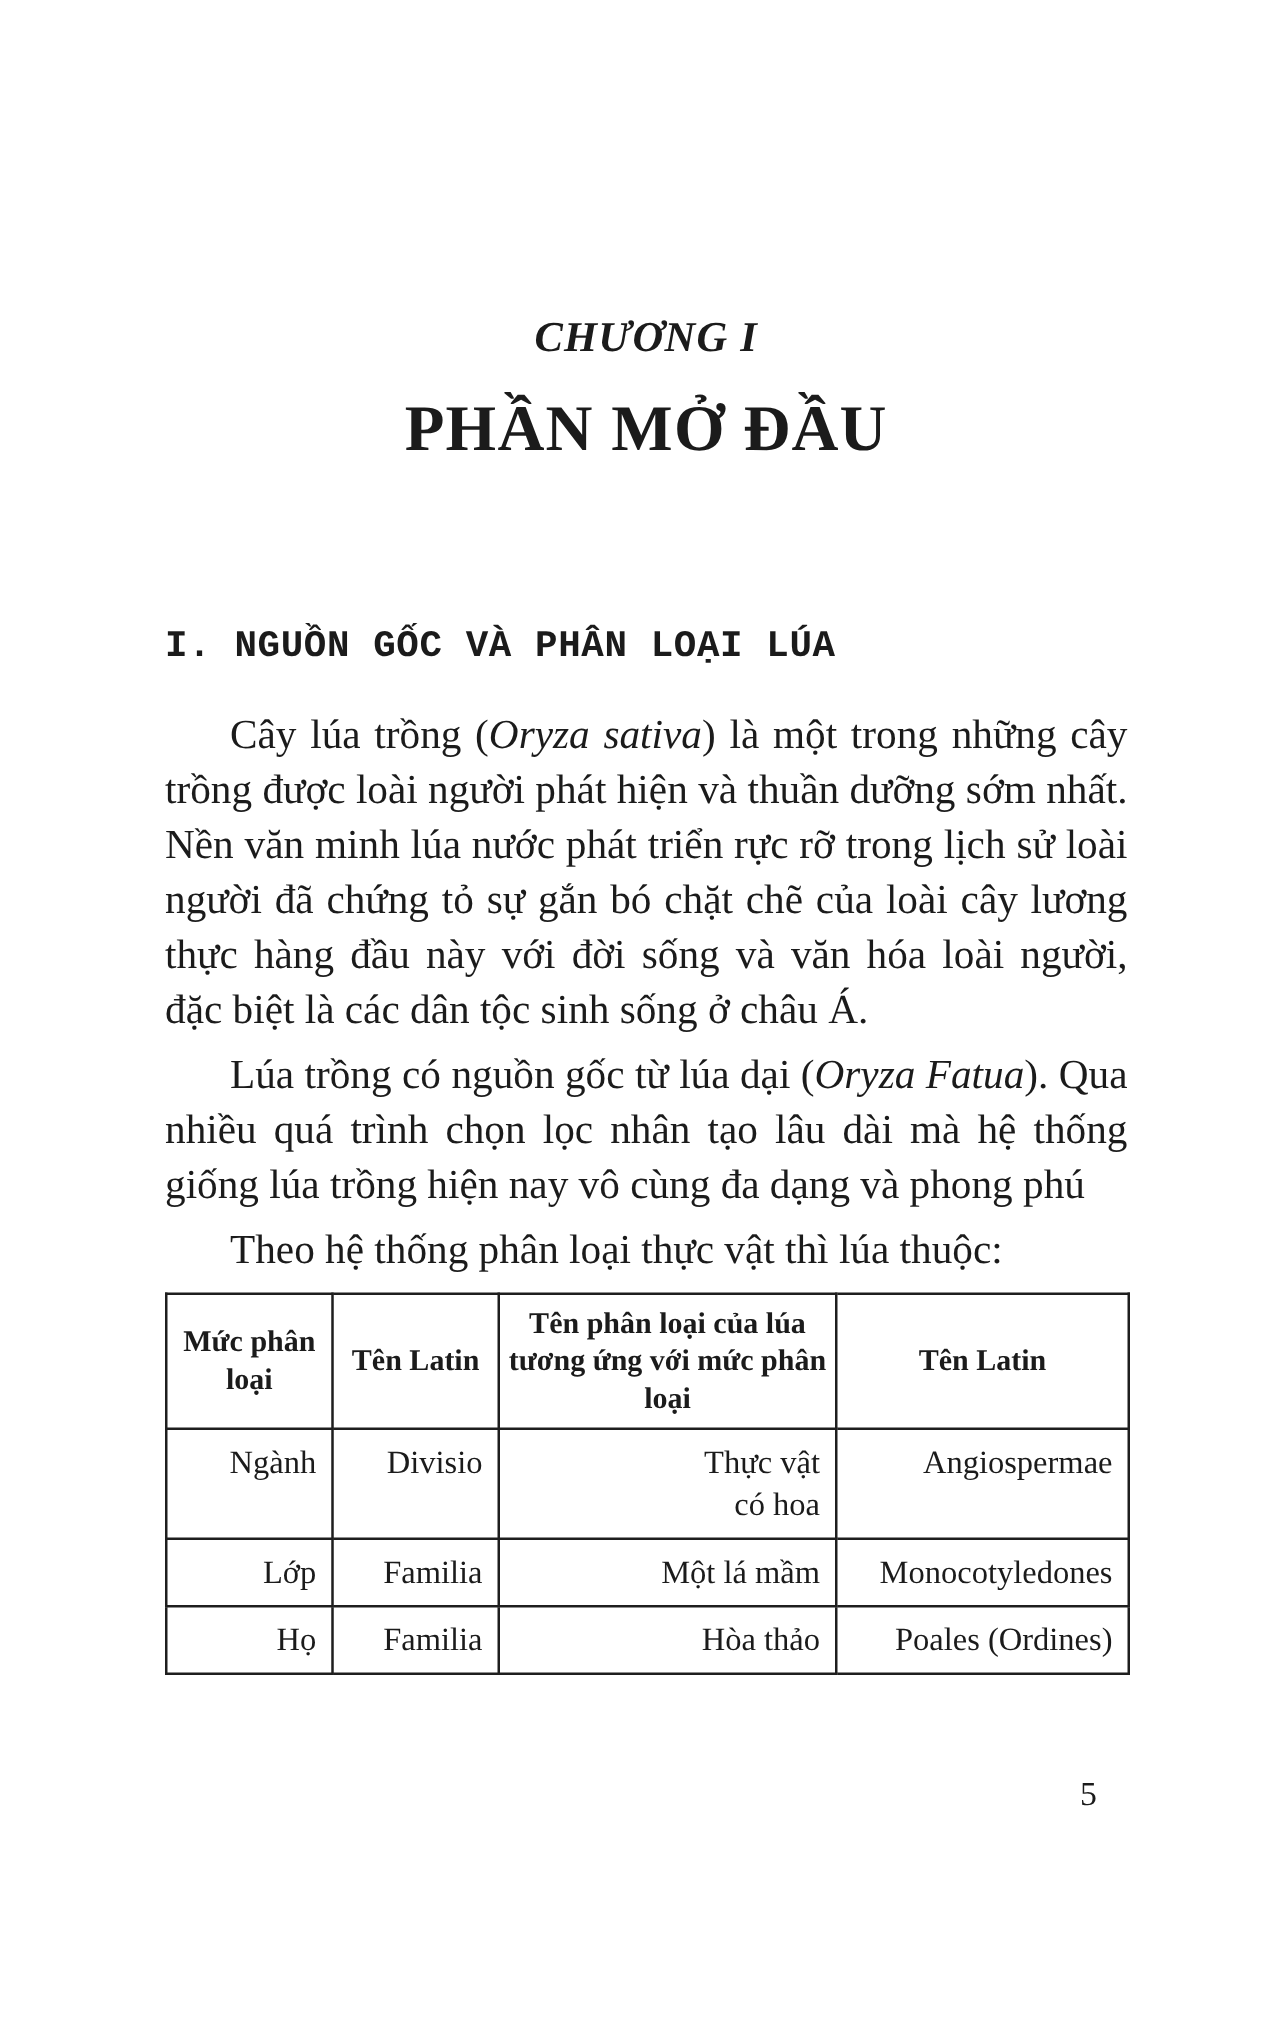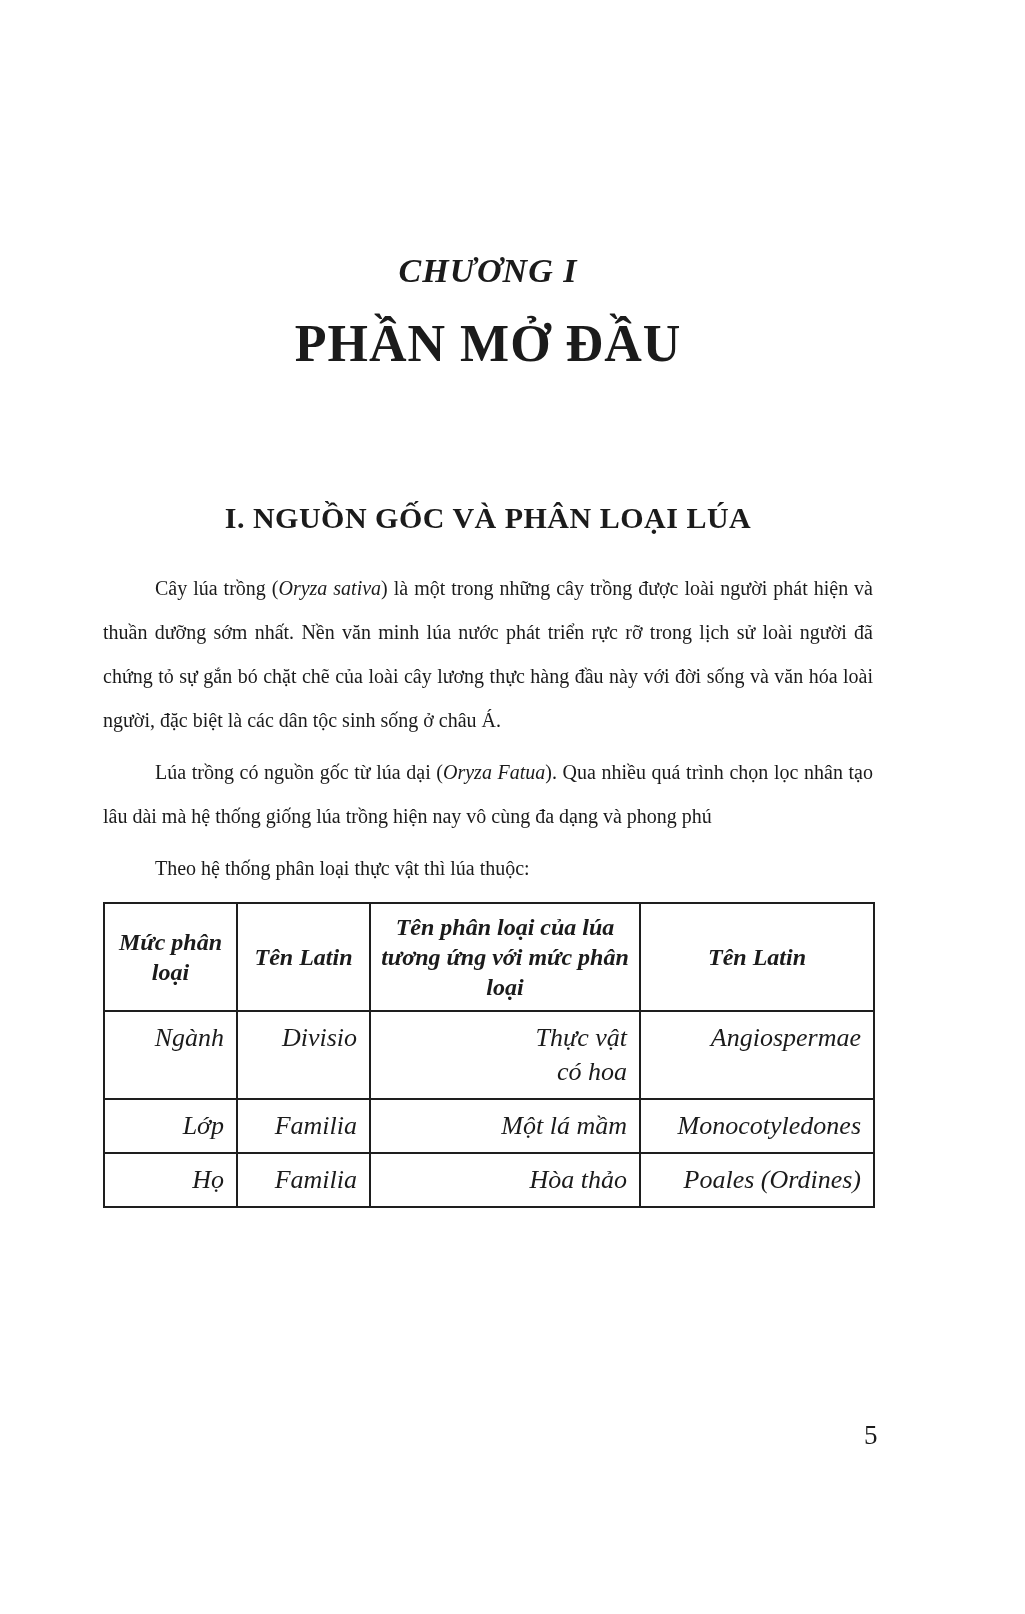--- a/index.html
+++ b/index.html
@@ -16,21 +16,21 @@
     overflow: hidden;
   }
   .page {
     position: relative;
     width: 1025px;
     height: 1614px;
     background: #ffffff;
   }
   .content {
     position: absolute;
-    left: 103px;
+    left: 132px;
     top: 0;
     width: 770px;
     padding-top: 250px;
   }
   .chapter-label {
     text-align: center;
     font-size: 34px;
     font-weight: bold;
     font-style: italic;
     line-height: 41px;
@@ -38,47 +38,45 @@
   }
   .chapter-title {
     text-align: center;
     font-size: 52px;
     font-weight: bold;
     line-height: 53px;
     margin-top: 26px;
     letter-spacing: 1px;
   }
   .section-heading {
-    text-align: center;
-    font-family: Liberation Serif, serif;
+    font-family: Liberation Mono, monospace;
     font-size: 30px;
     font-weight: bold;
     line-height: 36px;
     margin-top: 130px;
     letter-spacing: 0.5px;
   }
   p.body {
-    font-size: 20px;
+    font-size: 33px;
     line-height: 44px;
     text-align: justify;
     text-indent: 52px;
     margin: 8px 0 0 0;
   }
   p.body.first {
     margin-top: 30px;
   }
   p.body em {
     font-style: italic;
   }
   table.classification {
     border-collapse: collapse;
     width: 770px;
     margin-top: 12px;
     table-layout: fixed;
-    font-style: italic;
   }
   table.classification th,
   table.classification td {
     border: 2px solid #1e1e1e;
     box-sizing: border-box;
   }
   table.classification th {
     font-size: 24px;
     font-weight: bold;
     text-align: center;

